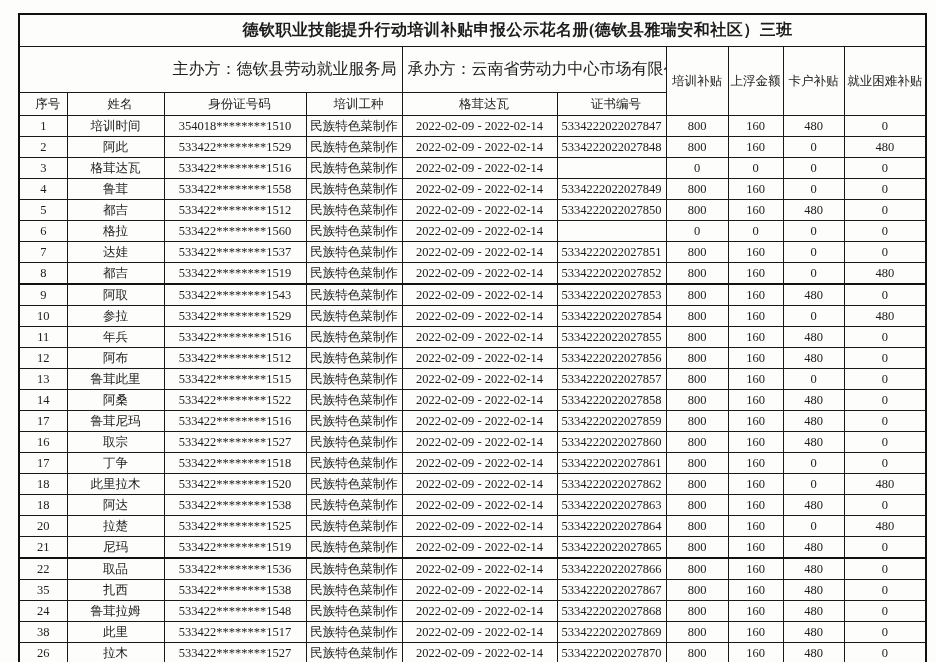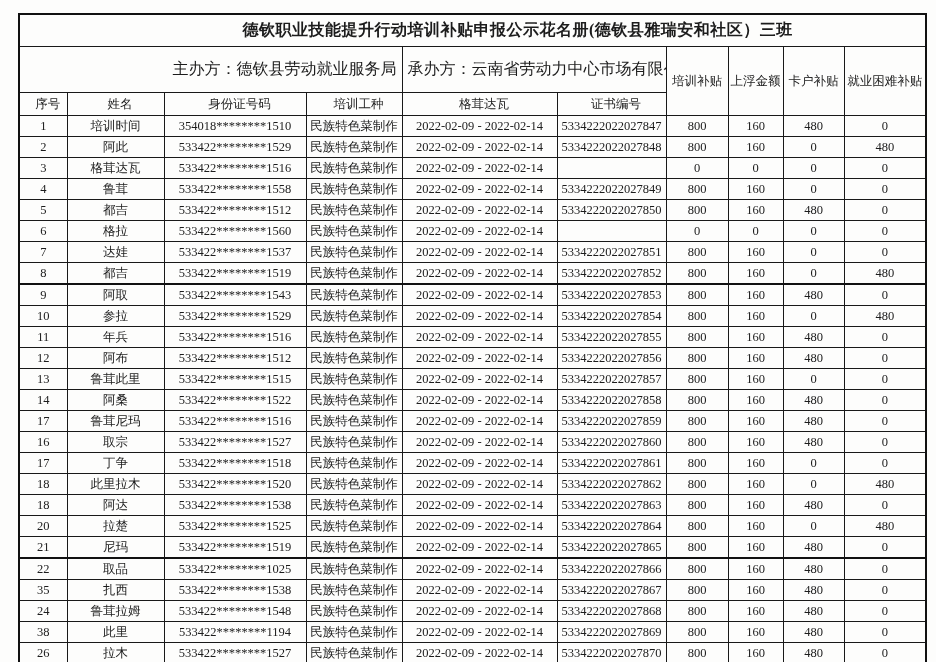--- a/index.html
+++ b/index.html
@@ -354,21 +354,21 @@
           <td>2022-02-09 - 2022-02-14</td>
           <td>5334222022027865</td>
           <td>800</td>
           <td>160</td>
           <td>480</td>
           <td>0</td>
         </tr>
         <tr>
           <td>22</td>
           <td>取品</td>
-          <td>533422********1025</td>
+          <td>533422********1536</td>
           <td>民族特色菜制作</td>
           <td>2022-02-09 - 2022-02-14</td>
           <td>5334222022027866</td>
           <td>800</td>
           <td>160</td>
           <td>480</td>
           <td>0</td>
         </tr>
         <tr>
           <td>35</td>
@@ -390,21 +390,21 @@
           <td>2022-02-09 - 2022-02-14</td>
           <td>5334222022027868</td>
           <td>800</td>
           <td>160</td>
           <td>480</td>
           <td>0</td>
         </tr>
         <tr>
           <td>38</td>
           <td>此里</td>
-          <td>533422********1194</td>
+          <td>533422********1517</td>
           <td>民族特色菜制作</td>
           <td>2022-02-09 - 2022-02-14</td>
           <td>5334222022027869</td>
           <td>800</td>
           <td>160</td>
           <td>480</td>
           <td>0</td>
         </tr>
         <tr>
           <td>26</td>

